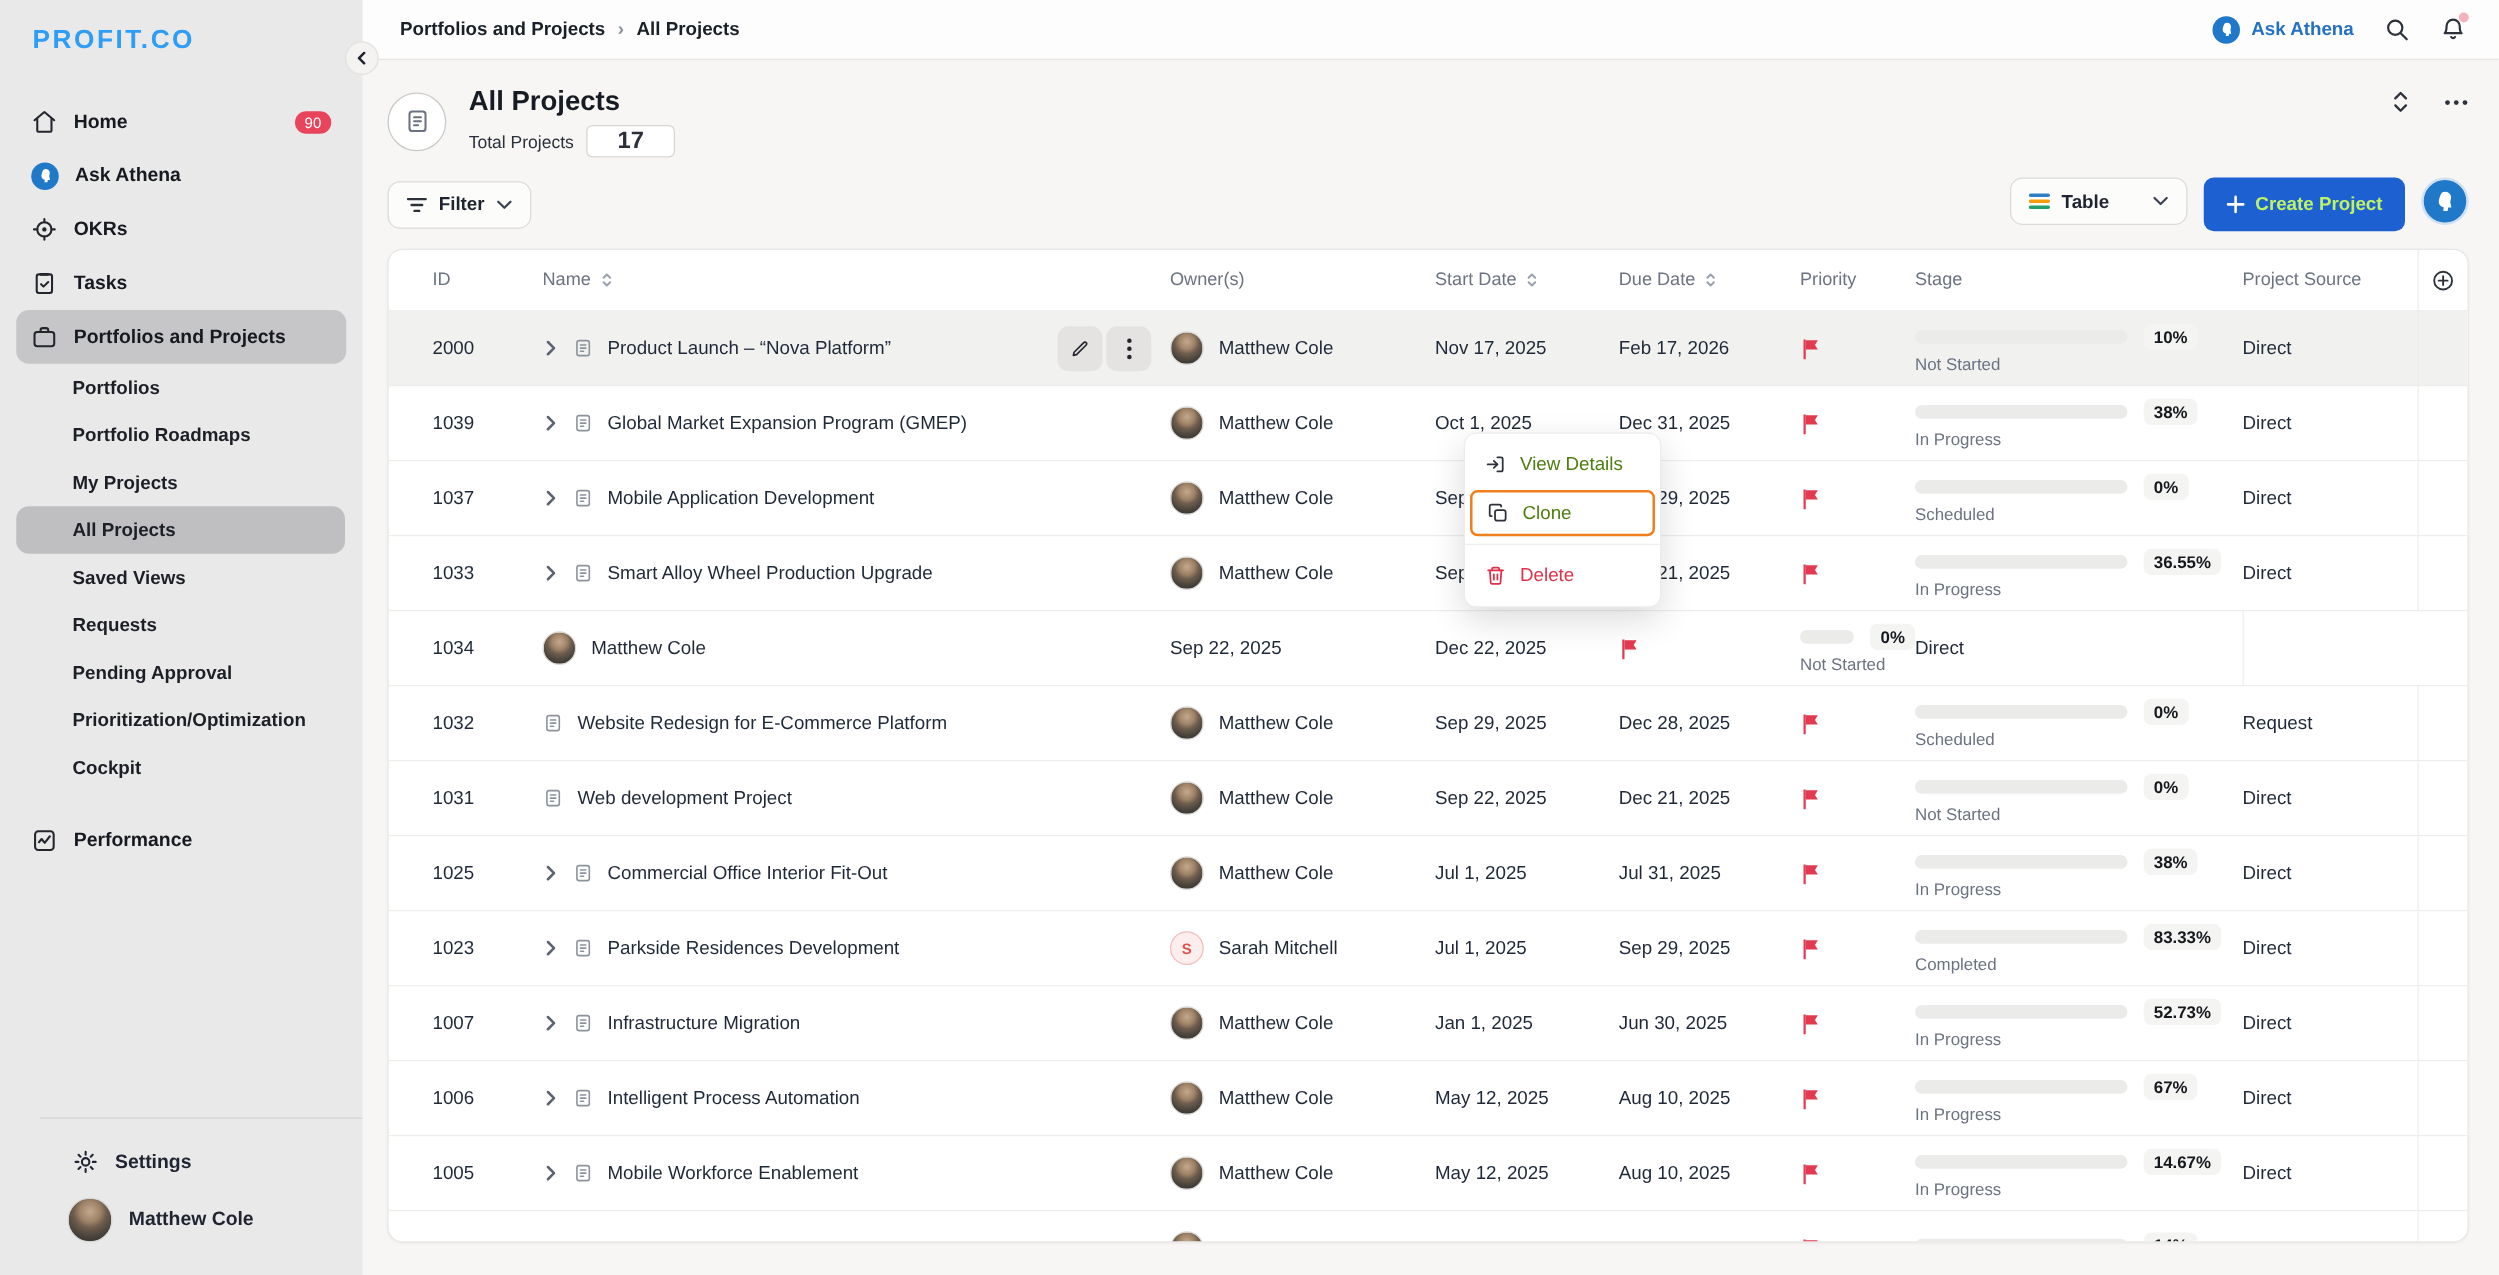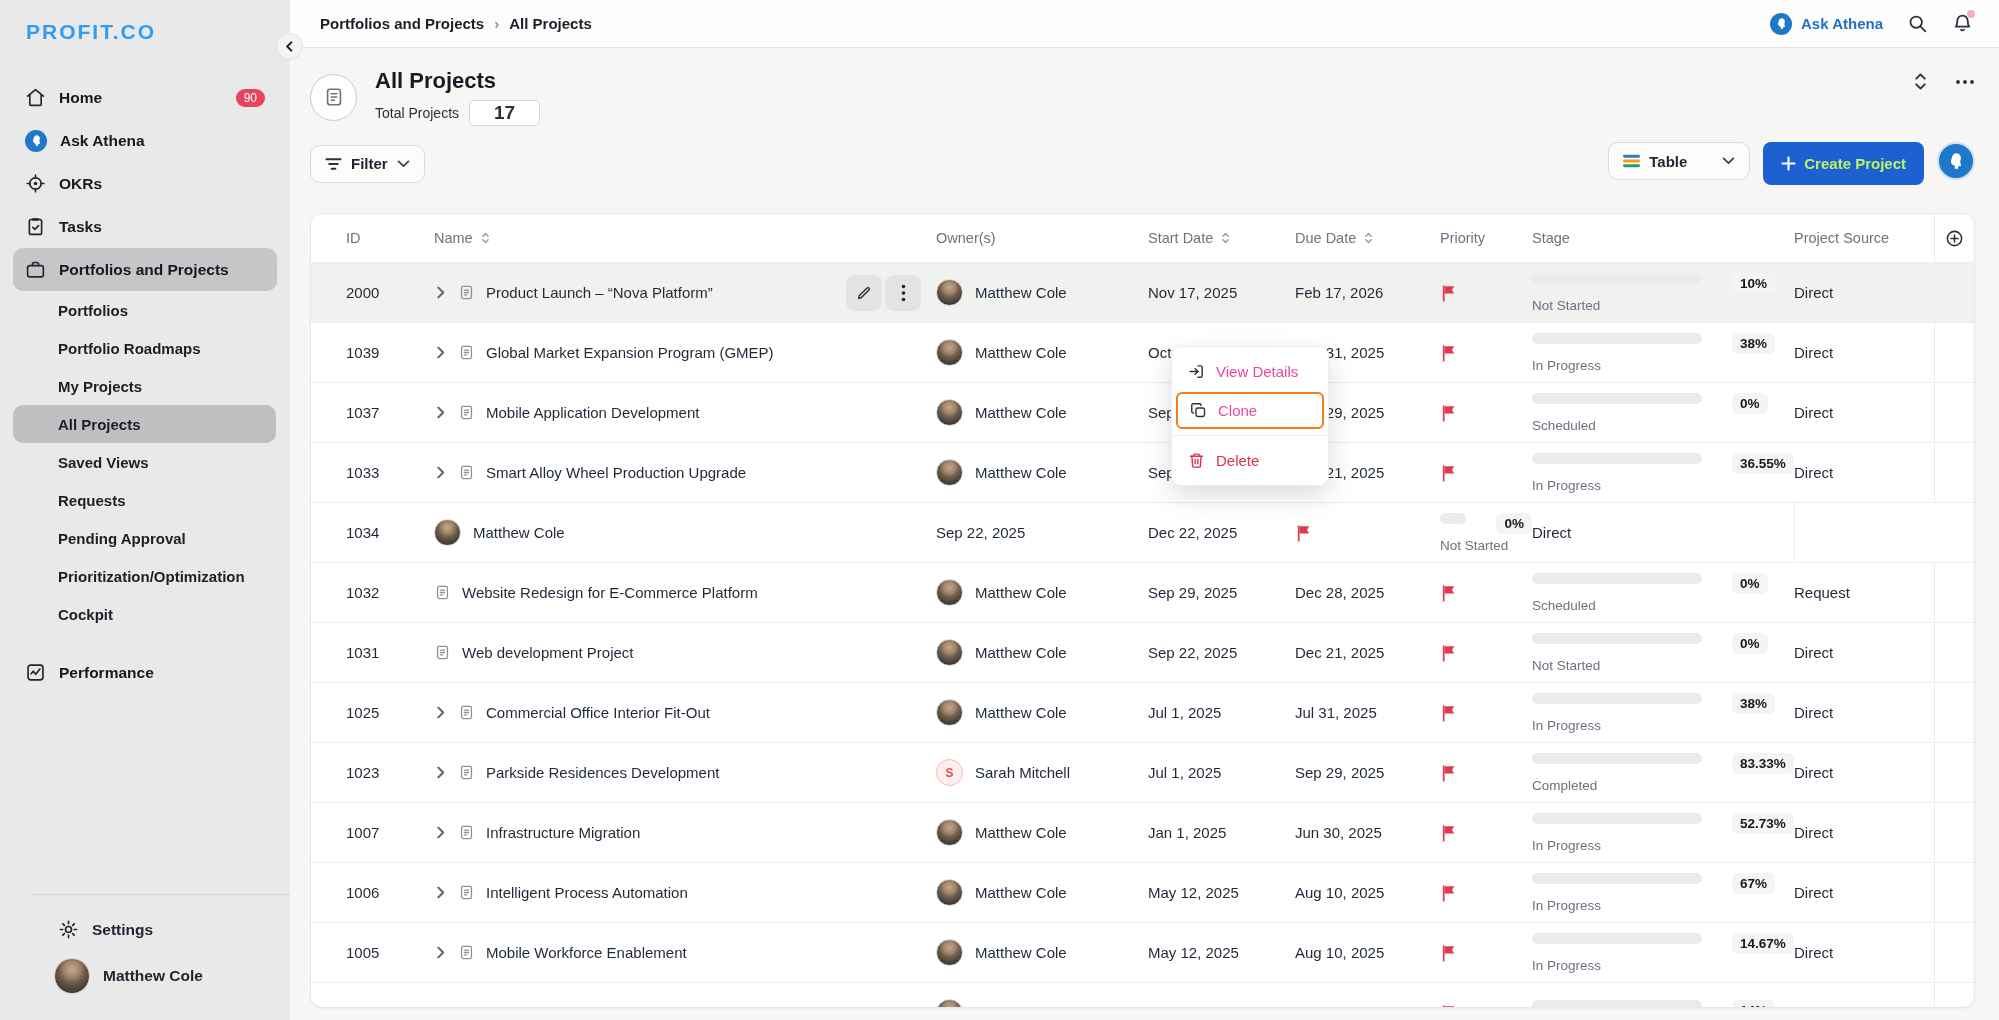--- a/index.html
+++ b/index.html
@@ -86,53 +86,53 @@
   .btn-primary {
     display:flex; align-items:center; gap:8px; height:43px; padding:0 18px;
     background:#1d60d1; color:#bef264; border:none; border-radius:8px;
     font-size:15px; font-weight:600; cursor:pointer; font-family:inherit;
   }
   .athena-fab { width:38px; height:38px; border-radius:50%; background:#1f78c8; border:2px solid #cfe0f2;
     display:flex; align-items:center; justify-content:center; cursor:pointer; }
 
   
   .table-card {
-    margin-top:28px; background:#fff; border:1px solid #e8e7e5; border-radius:12px;
+    margin-top:14px; background:#fff; border:1px solid #e8e7e5; border-radius:12px;
     height:795px; overflow:hidden; box-shadow:0 1px 2px rgba(0,0,0,.04); position:relative;
   }
   .thead, .trow {
     display:grid;
     grid-template-columns:88px 502px 212px 147px 145px 92px 262px 140px 1fr;
     padding-left:35px; align-items:center;
   }
   .thead { height:48px; color:#6b7280; font-size:14.5px; font-weight:500; }
   .th { display:flex; align-items:center; gap:7px; }
   .endcol { height:100%; border-left:1px solid #ededeb; display:flex; align-items:center; justify-content:center; color:#2c313a; }
   .trow { height:60px; border-top:1px solid #ededec; font-size:15px; color:#1f2937; position:relative; }
   .trow.selected { background:#f1f1f0; }
   .cell-name { display:flex; align-items:center; gap:11px; overflow:hidden; white-space:nowrap; }
   .row-chev { color:#5b6470; flex:0 0 auto; }
   .doc-icon { color:#8b929c; flex:0 0 auto; }
   .cell-owner { display:flex; align-items:center; gap:12px; }
   .row-actions { position:absolute; left:535px; top:12px; display:flex; gap:3px; }
   .act-btn { width:36px; height:36px; border-radius:9px; background:#e4e3e1; display:flex; align-items:center; justify-content:center; color:#23262c; cursor:pointer; }
   .stage-cell { display:flex; flex-direction:column; justify-content:center; gap:4px; }
-  .stage-top { display:flex; gap:30px; }
+  .stage-top { display:flex; align-items:center; gap:13px; }
   .bar { width:170px; height:11px; border-radius:6px; background:#ebebe9; overflow:hidden; }
   .fill { height:100%; border-radius:6px; }
   .pct { background:#f4f4f2; border-radius:6px; padding:3px 8px; font-size:13.5px; font-weight:700; color:#15181d; }
   .stage-label { font-size:13.5px; color:#6b7280; }
 
   
   .ctx-menu {
     position:absolute; left:881px; top:298px; width:158px; background:#fff;
     border:1px solid #ececea; border-radius:10px; box-shadow:0 10px 28px rgba(0,0,0,.14);
     padding:6px 0; z-index:40;
   }
-  .ctx-item { display:flex; align-items:center; gap:11px; padding:10px 16px; font-size:15px; color:#ec4899; cursor:pointer; }
+  .ctx-item { display:flex; align-items:center; gap:11px; padding:10px 16px; font-size:15px; color:#4d7c0f; cursor:pointer; }
   .ctx-item .cicon { color:#2c313a; }
   .ctx-item.highlight { border:2.5px solid #ef7f1c; border-radius:6px; margin:2px 4px; padding:8px 12px; }
   .ctx-divider { height:1px; background:#eeeeec; margin:6px 0; }
   .ctx-item.danger { color:#e0314b; }
   .ctx-item.danger .cicon { color:#e0314b; }
 </style>
 </head>
 <body>
 
 <aside class="sidebar">

